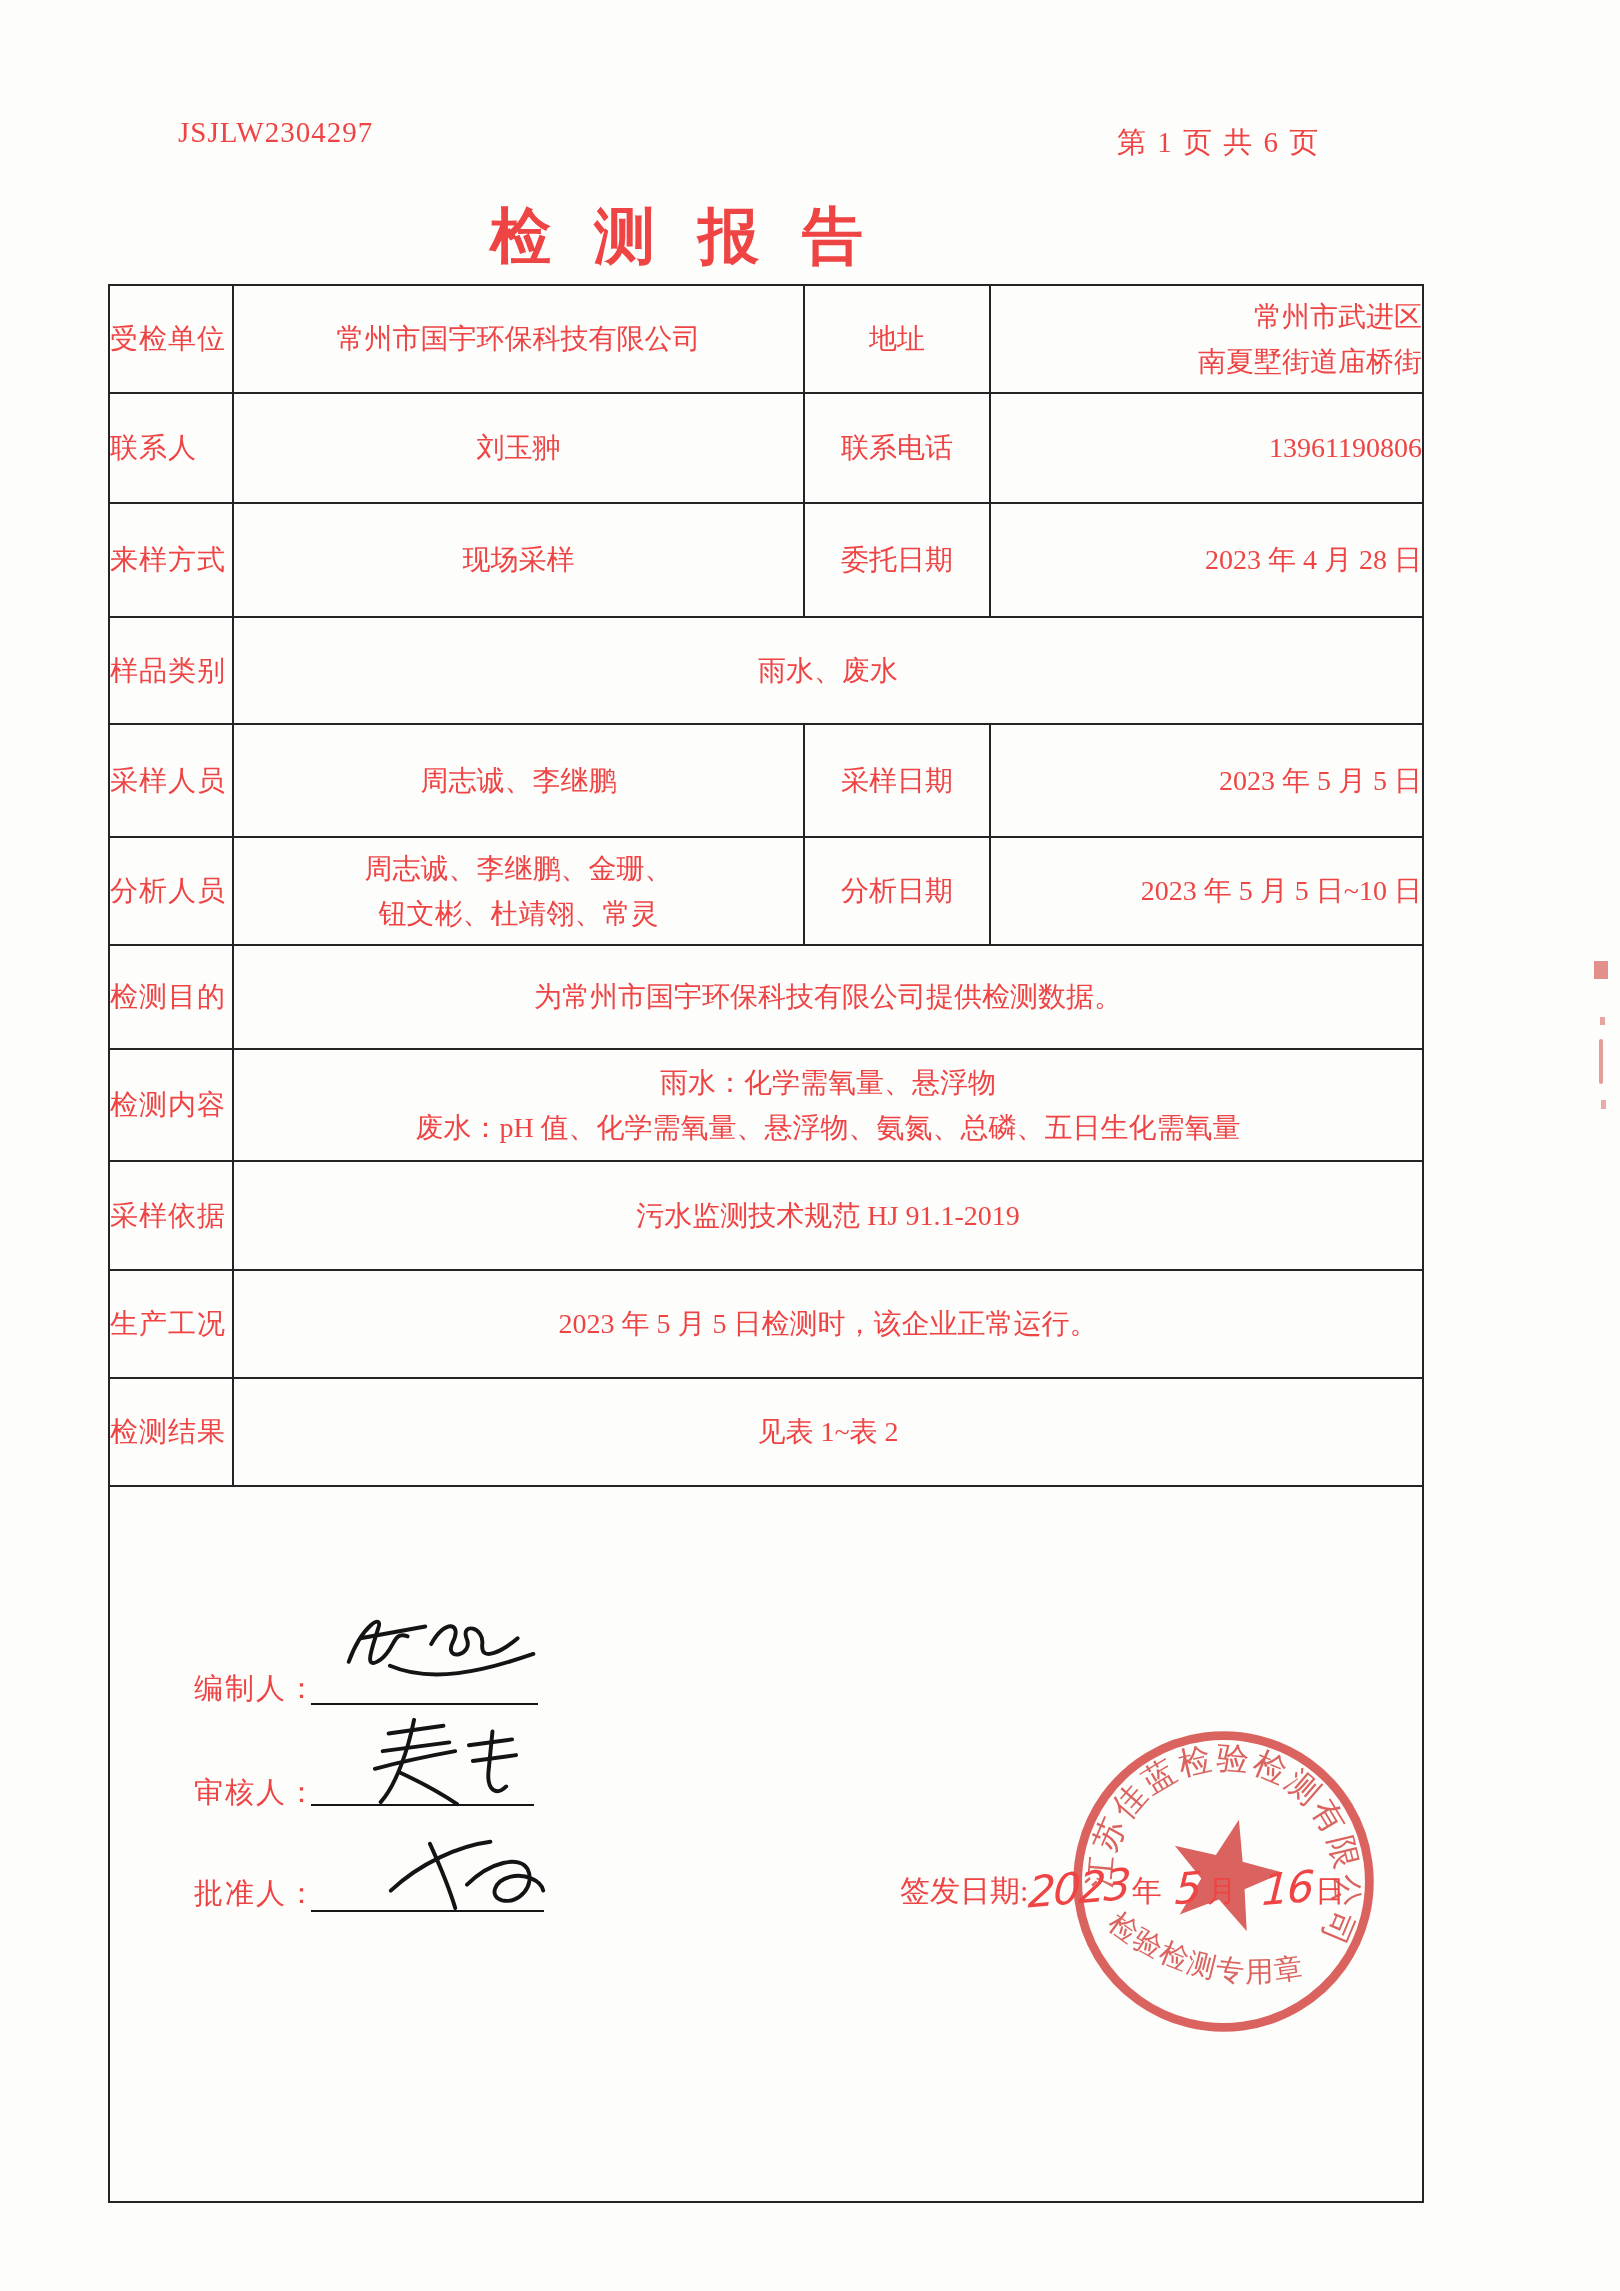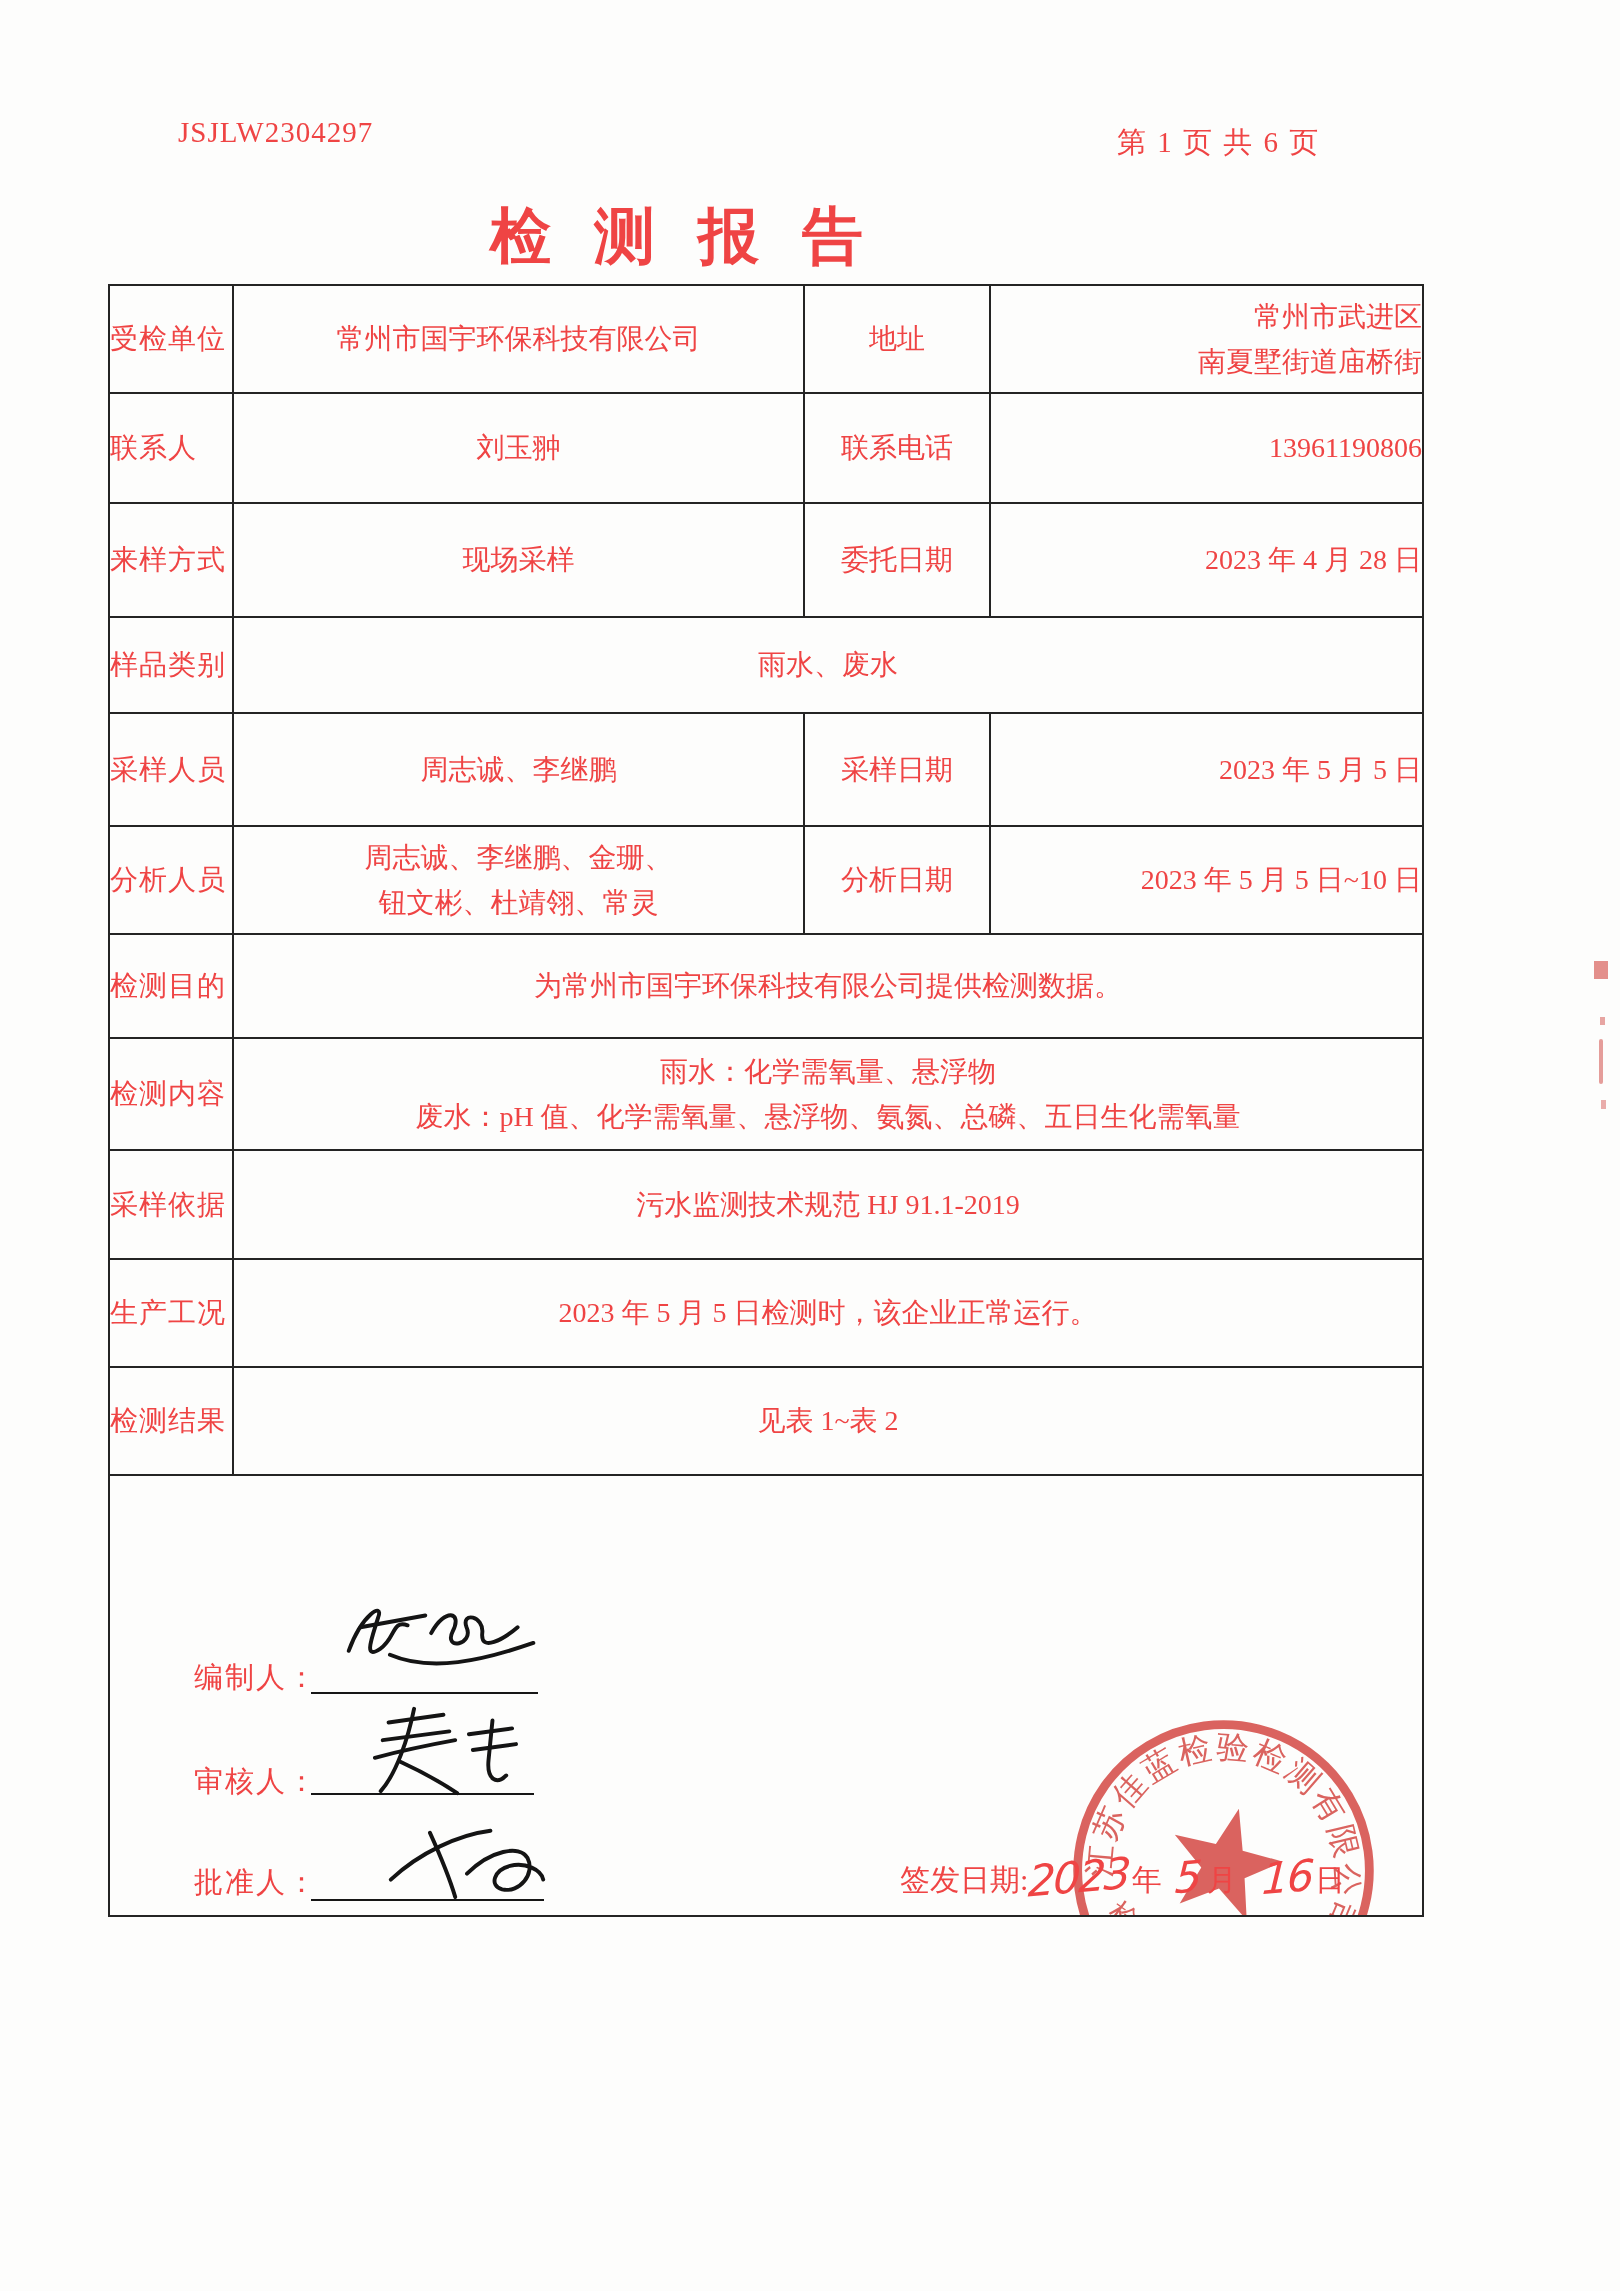--- a/index.html
+++ b/index.html
@@ -55,23 +55,23 @@
     overflow:hidden;
   }
   table.report{border:2.9px solid #1d1d1d;}
   td.lab{text-align:left;padding-left:19.6px;letter-spacing:1px;}
   td.val{text-align:center;}
   td.lab2{text-align:center;}
   td.val2{text-align:right;}
   td.valL{text-align:center;padding-left:23.5px;margin-top:20px;}
   .two-line div{line-height:45px;}
   tr.r1{height:108px;} tr.r2{height:110px;} tr.r3{height:114px;}
-  tr.r4{height:96px;} tr.r5{height:113px;} tr.r6{height:108px;}
+  tr.r4{height:107px;} tr.r5{height:113px;} tr.r6{height:108px;}
   tr.r7{height:104px;} tr.r8{height:112px;} tr.r9{height:109px;}
-  tr.r10{height:108px;} tr.r11{height:108px;} tr.r12{height:441px;}
+  tr.r10{height:108px;} tr.r11{height:108px;} tr.r12{height:716px;}
   td.sigcell{position:relative;padding:0;}
   .sig-label{position:absolute;font-size:29px;letter-spacing:2px;}
   .sig-line{position:absolute;height:0;border-bottom:2px solid #161616;}
   .sig-svg{position:absolute;}
   .sig-svg path{fill:none;stroke:#141414;stroke-width:4;stroke-linecap:round;stroke-linejoin:round;}
   .issue-date{position:absolute;left:790px;top:374px;font-size:30px;white-space:nowrap;z-index:3;}
   .hand{
     font-family:"DejaVu Sans",sans-serif;
     font-style:italic;font-weight:500;font-size:43px;
     display:inline-block;transform:rotate(-5deg) skewX(-8deg);

